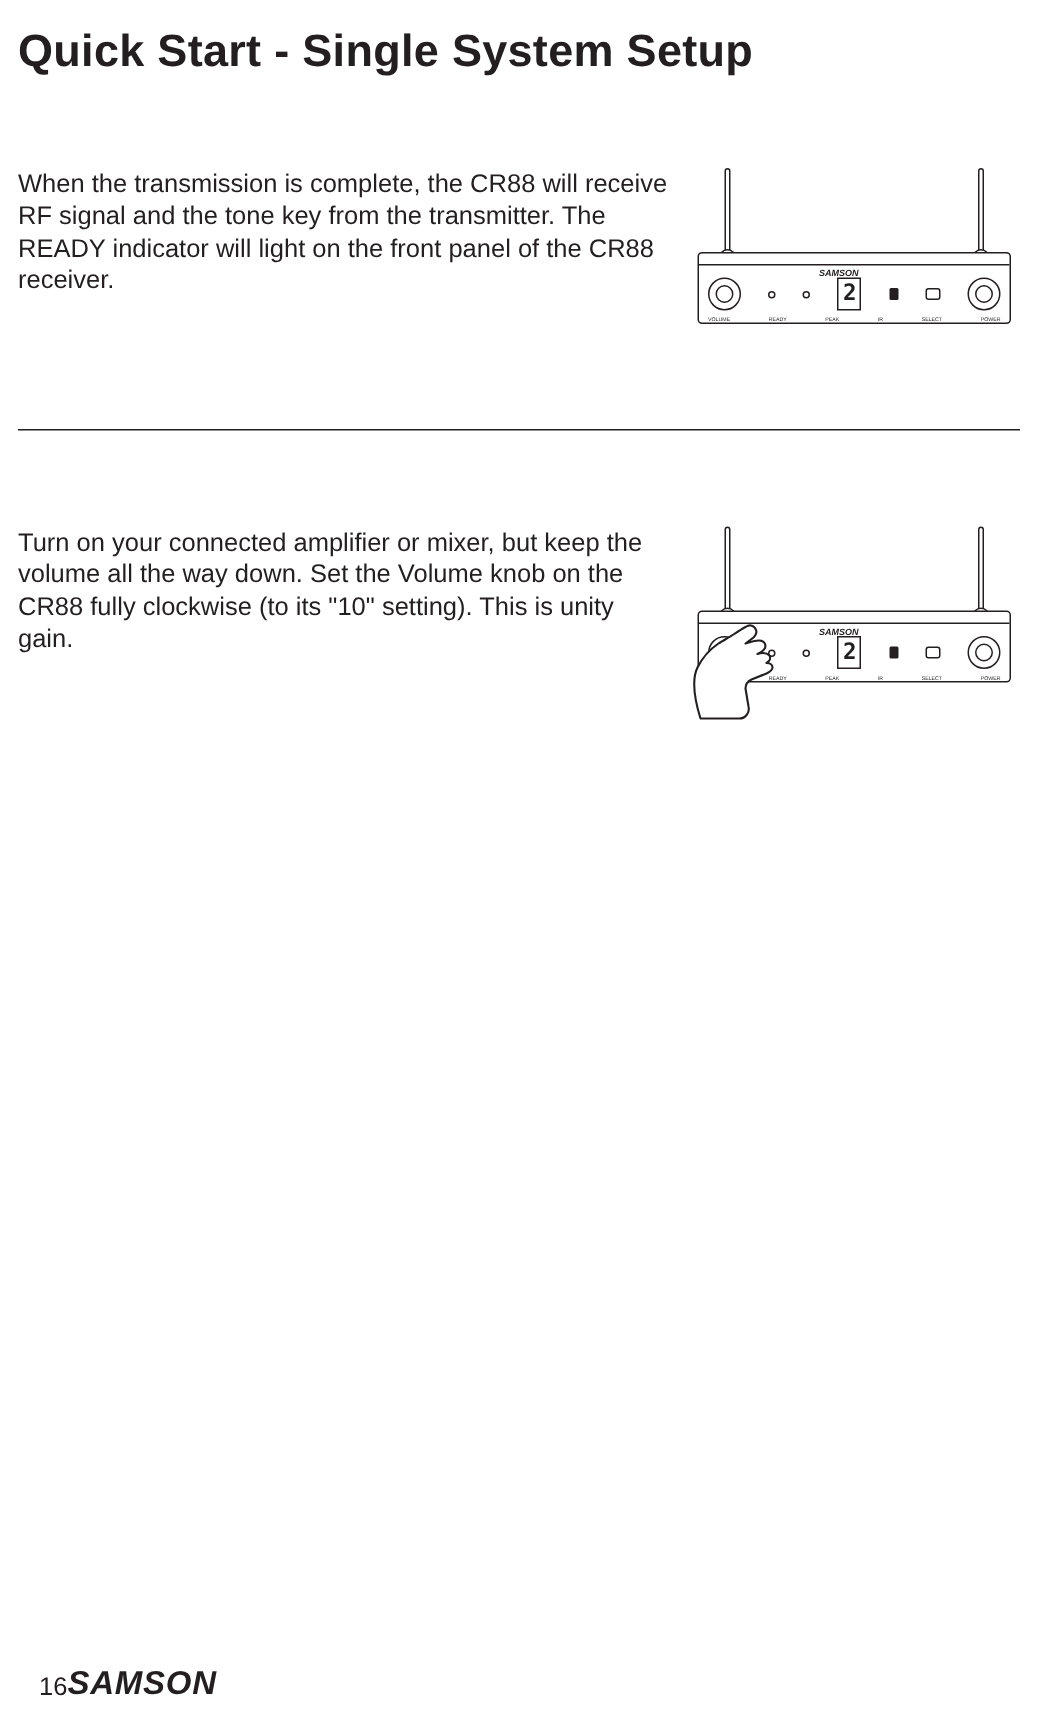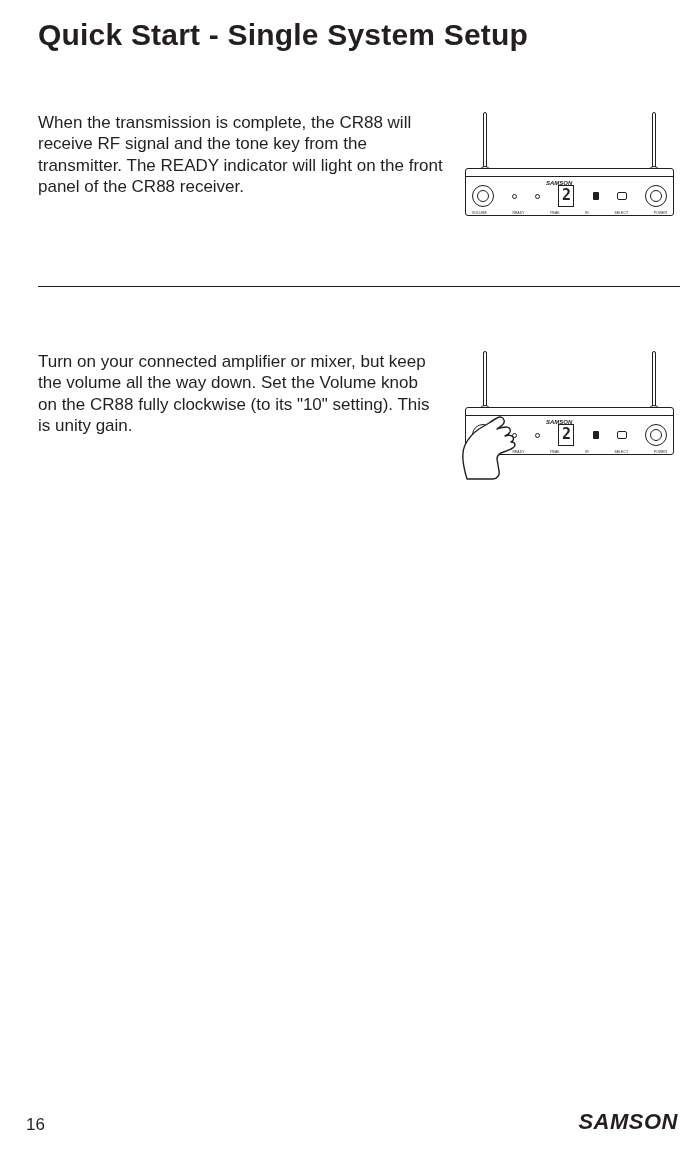--- a/index.html
+++ b/index.html
@@ -5,21 +5,21 @@
     * { margin: 0; padding: 0; box-sizing: border-box; }
     body {
       width: 700px;
       height: 1149px;
       font-family: Arial, Helvetica, sans-serif;
       position: relative;
       background: #fff;
       color: #231f20;
     }
     .page {
-      padding: 18px 20px 0 38px;
+      padding: 18px 20px 0 12px;
     }
     .title {
       font-size: 30px;
       font-weight: 700;
       letter-spacing: 0.2px;
       font-family: "Arial Black", Arial, sans-serif;
       margin-bottom: 60px;
       color: #231f20;
     }
     .section1 {
@@ -62,21 +62,20 @@
       font-family: "Helvetica Neue", Arial, sans-serif;
       margin-bottom: 20px;
     }
     .footer {
       position: absolute;
       left: 0;
       right: 0;
       bottom: 14px;
       padding: 0 22px 0 26px;
       display: flex;
-      justify-content: space-between;
       align-items: flex-end;
     }
     .page-num {
       font-size: 17px;
       font-family: Arial, sans-serif;
       color: #231f20;
     }
     .logo {
       font-style: italic;
       font-weight: 900;

